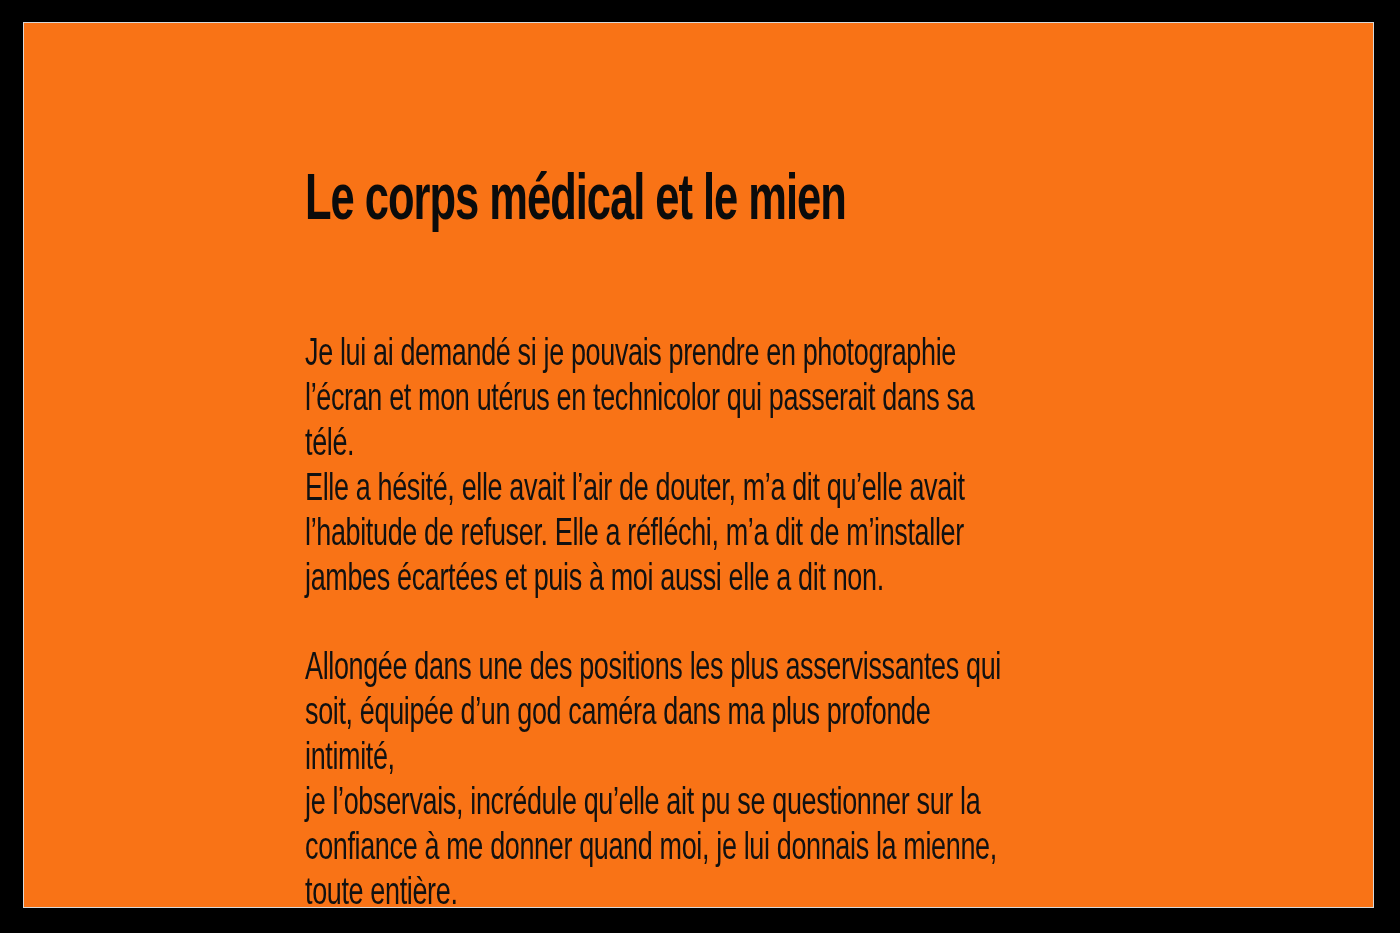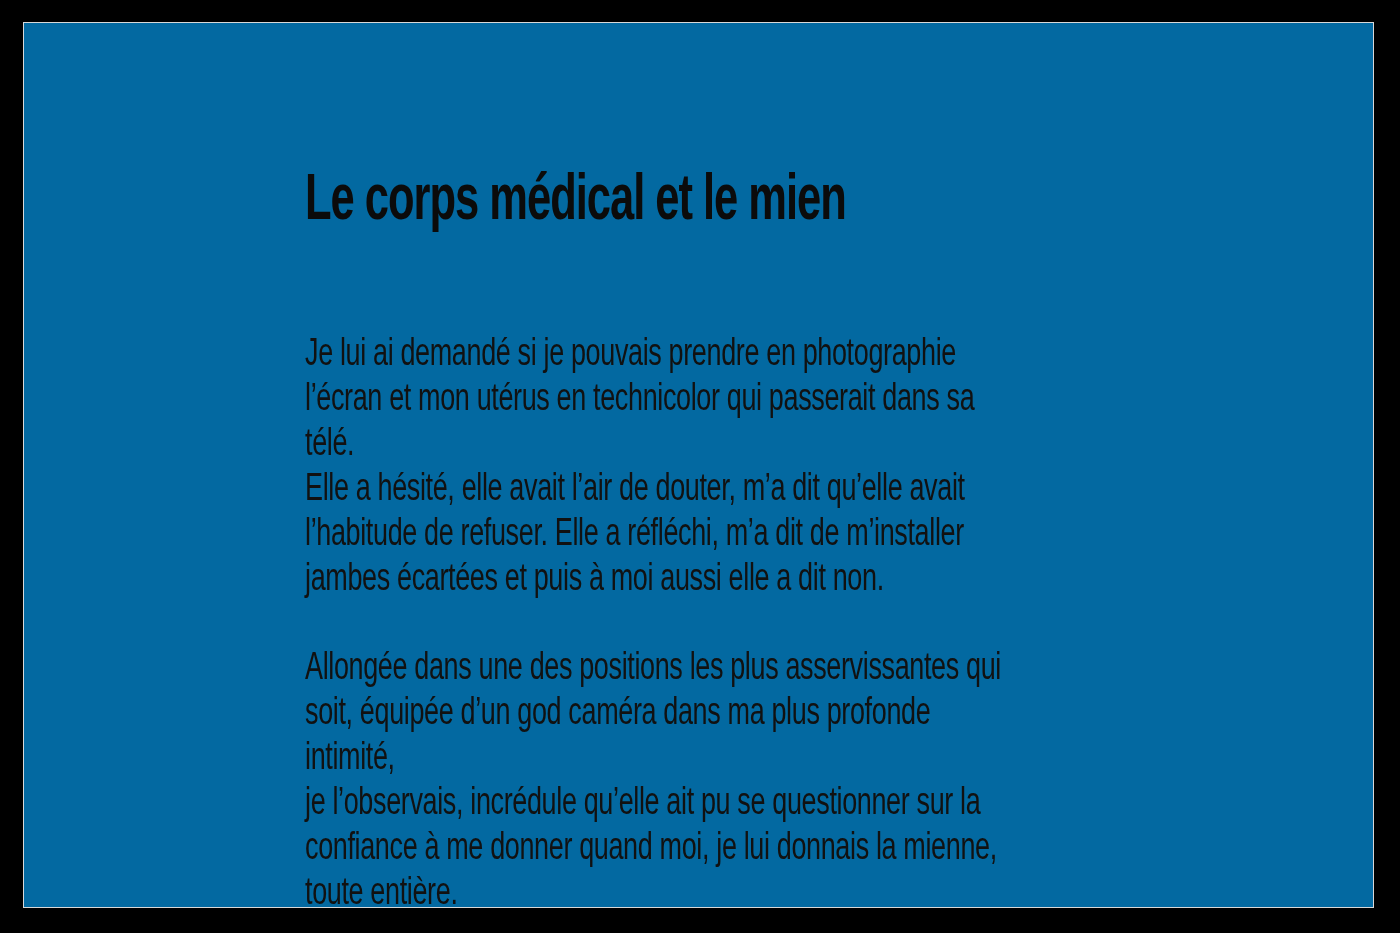--- a/index.html
+++ b/index.html
@@ -18,21 +18,21 @@
     position: absolute;
     inset: 0;
     background: #000000;
   }
   .page {
     position: absolute;
     left: 23px;
     top: 22px;
     right: 26px;
     bottom: 25px;
-    background: #0369a1;
+    background: #f97316;
     box-shadow: inset 0 0 0 1px #d8d8d8;
   }
   .content {
     position: absolute;
     left: 282px;
     top: 140px;
     width: 1000px;
   }
   .page-title {
     margin: 0;

